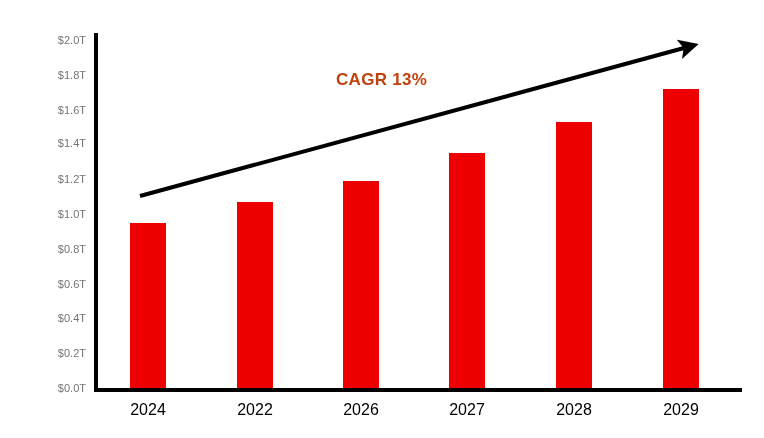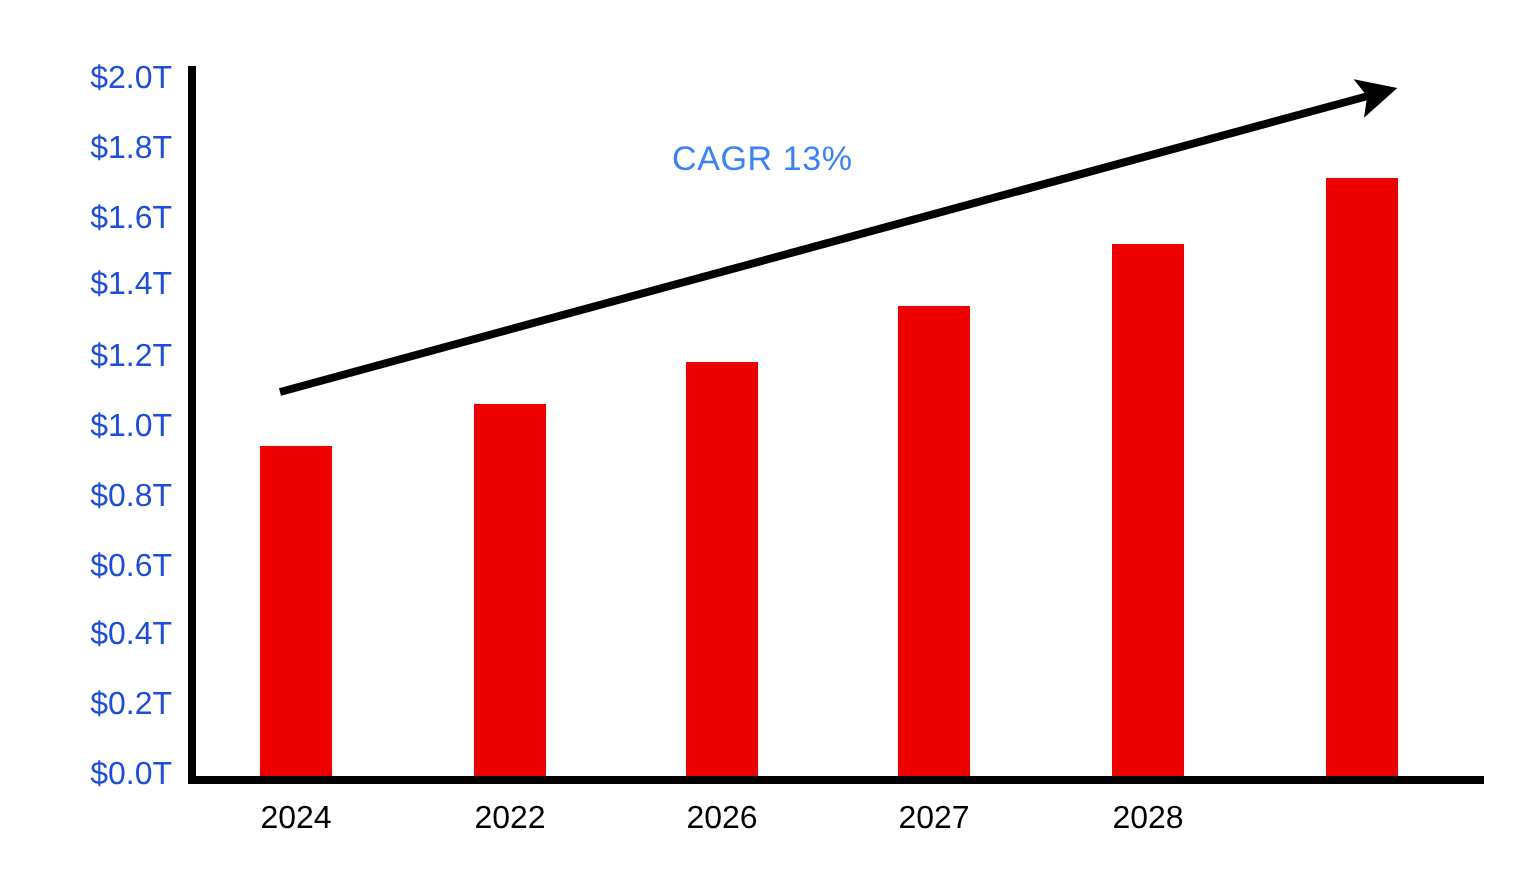--- a/index.html
+++ b/index.html
@@ -50,22 +50,22 @@
     left: 0px;
     top: 0px;
     width: 86px;
     height: 438px;
   }
   .y-label {
     position: absolute;
     right: 0;
     width: 86px;
     text-align: right;
-    font-size: 16px;
-    color: #1d4ed8;
+    font-size: 11px;
+    color: #737373;
     letter-spacing: 0px;
     line-height: 1;
     transform: translateY(-50%);
     white-space: nowrap;
   }
 
   
   .bar {
     position: absolute;
     bottom: 0;
@@ -84,22 +84,22 @@
     line-height: 1;
     white-space: nowrap;
   }
 
   
   #cagr-annotation {
     position: absolute;
     left: 336px;
     top: 70px;
     font-size: 17px;
-    font-weight: normal;
-    color: #3b82f6;
+    font-weight: bold;
+    color: #c2410c;
     letter-spacing: 0.3px;
     white-space: nowrap;
     text-align: right;
   }
   #trend-arrow {
     position: absolute;
     left: 0;
     top: 0;
     width: 764px;
     height: 438px;
@@ -135,20 +135,21 @@
     <div class="bar" style="left: 355px; height: 234.9px; background: rgb(238, 0, 0);"></div>
     <div class="bar" style="left: 462px; height: 266.22px; background: rgb(238, 0, 0);"></div>
     <div class="bar" style="left: 569px; height: 299.28px; background: rgb(238, 0, 0);"></div>
   </div>
 
   <div class="x-label" style="left:88px;">2024</div>
   <div class="x-label" style="left:195px;">2022</div>
   <div class="x-label" style="left:301px;">2026</div>
   <div class="x-label" style="left:407px;">2027</div>
   <div class="x-label" style="left:514px;">2028</div>
+  <div class="x-label" style="left:621px;">2029</div>
 
   <svg id="trend-arrow" viewBox="0 0 764 438" width="764" height="438" aria-hidden="true">
     <defs>
       <marker id="arrowhead" markerWidth="5" markerHeight="5" refX="1.2" refY="2.5" orient="auto" markerUnits="strokeWidth">
         <path d="M0,0 L5,2.5 L0,5 L1.1,2.5 Z" fill="#000000"></path>
       </marker>
     </defs>
     <line x1="140" y1="196" x2="684" y2="48" stroke="#000000" stroke-width="4" marker-end="url(#arrowhead)"></line>
   </svg>
 

